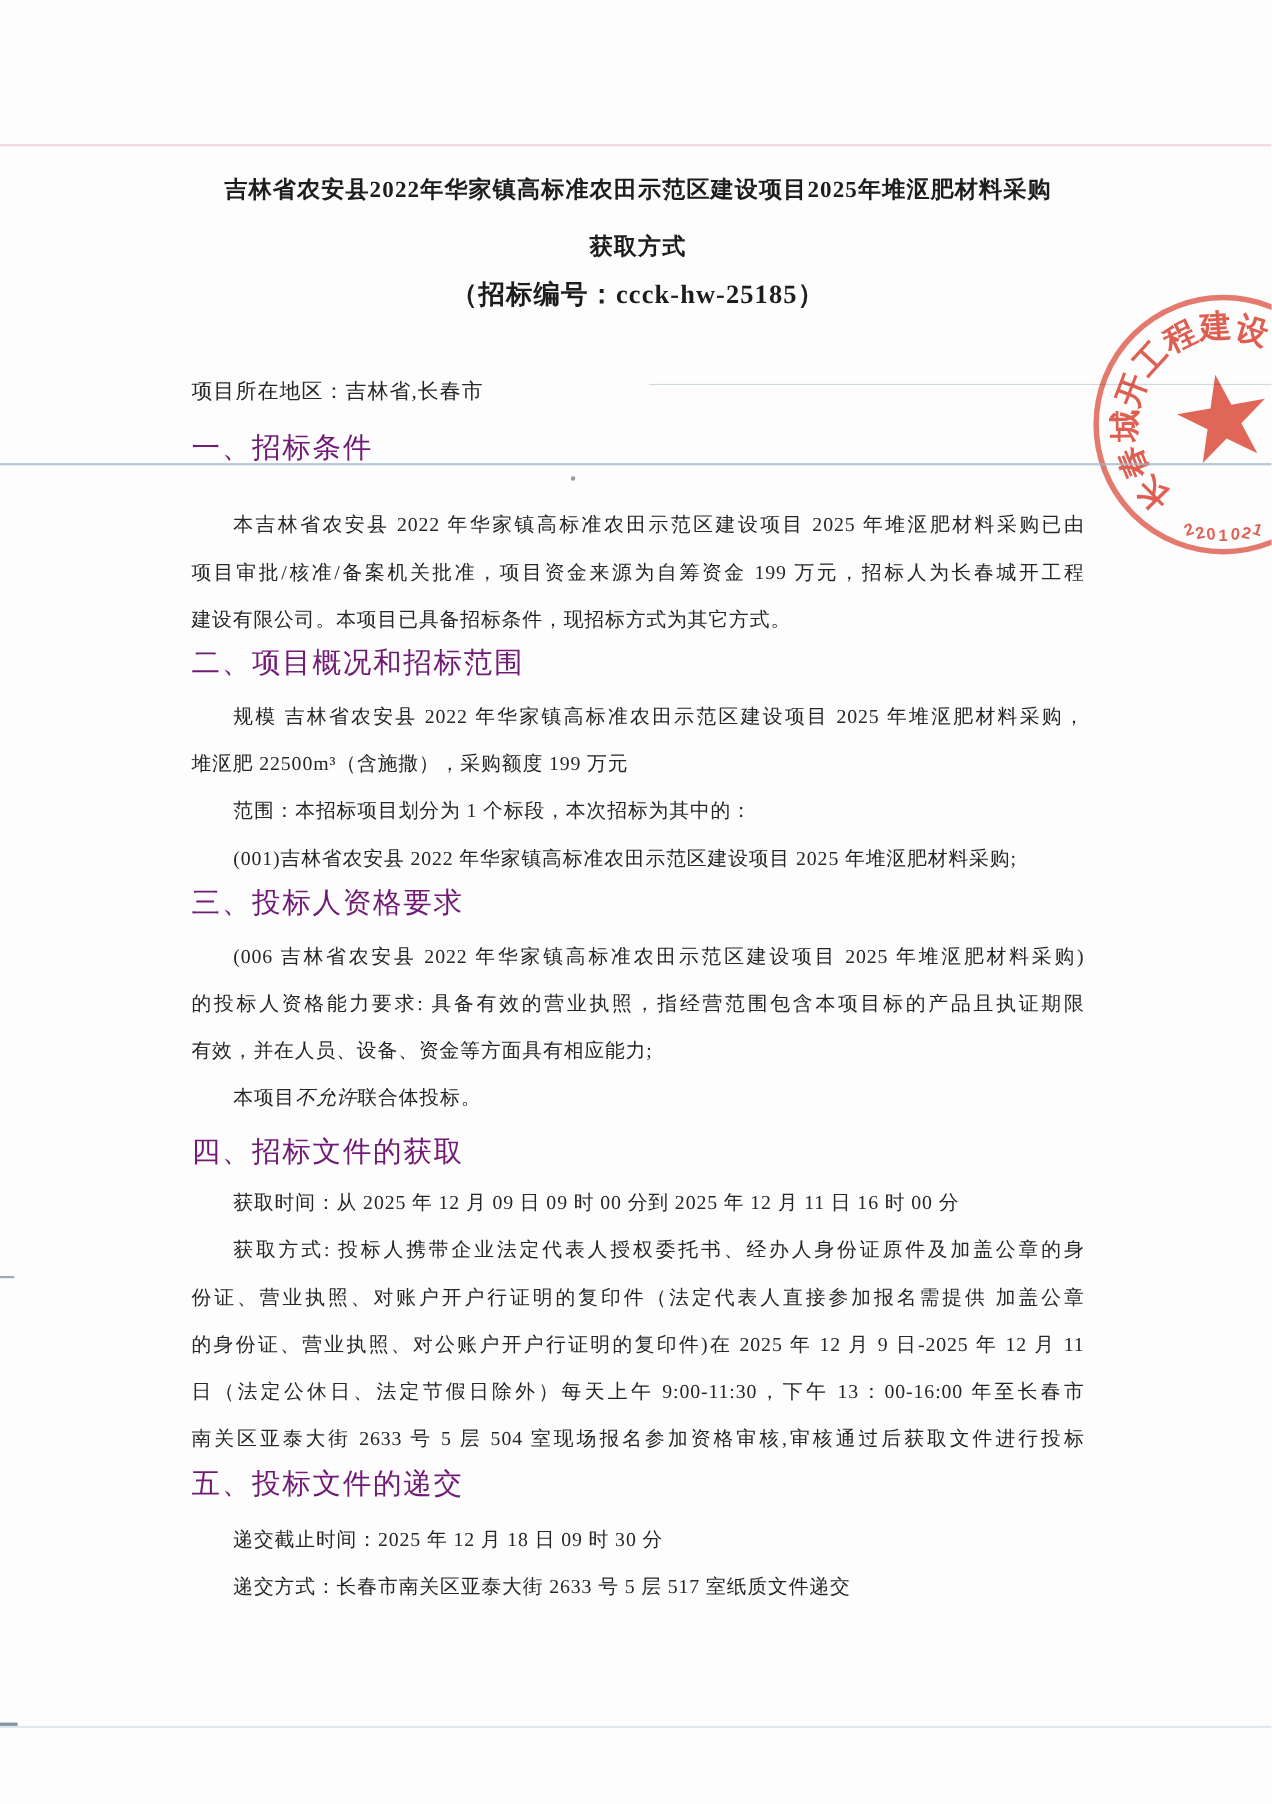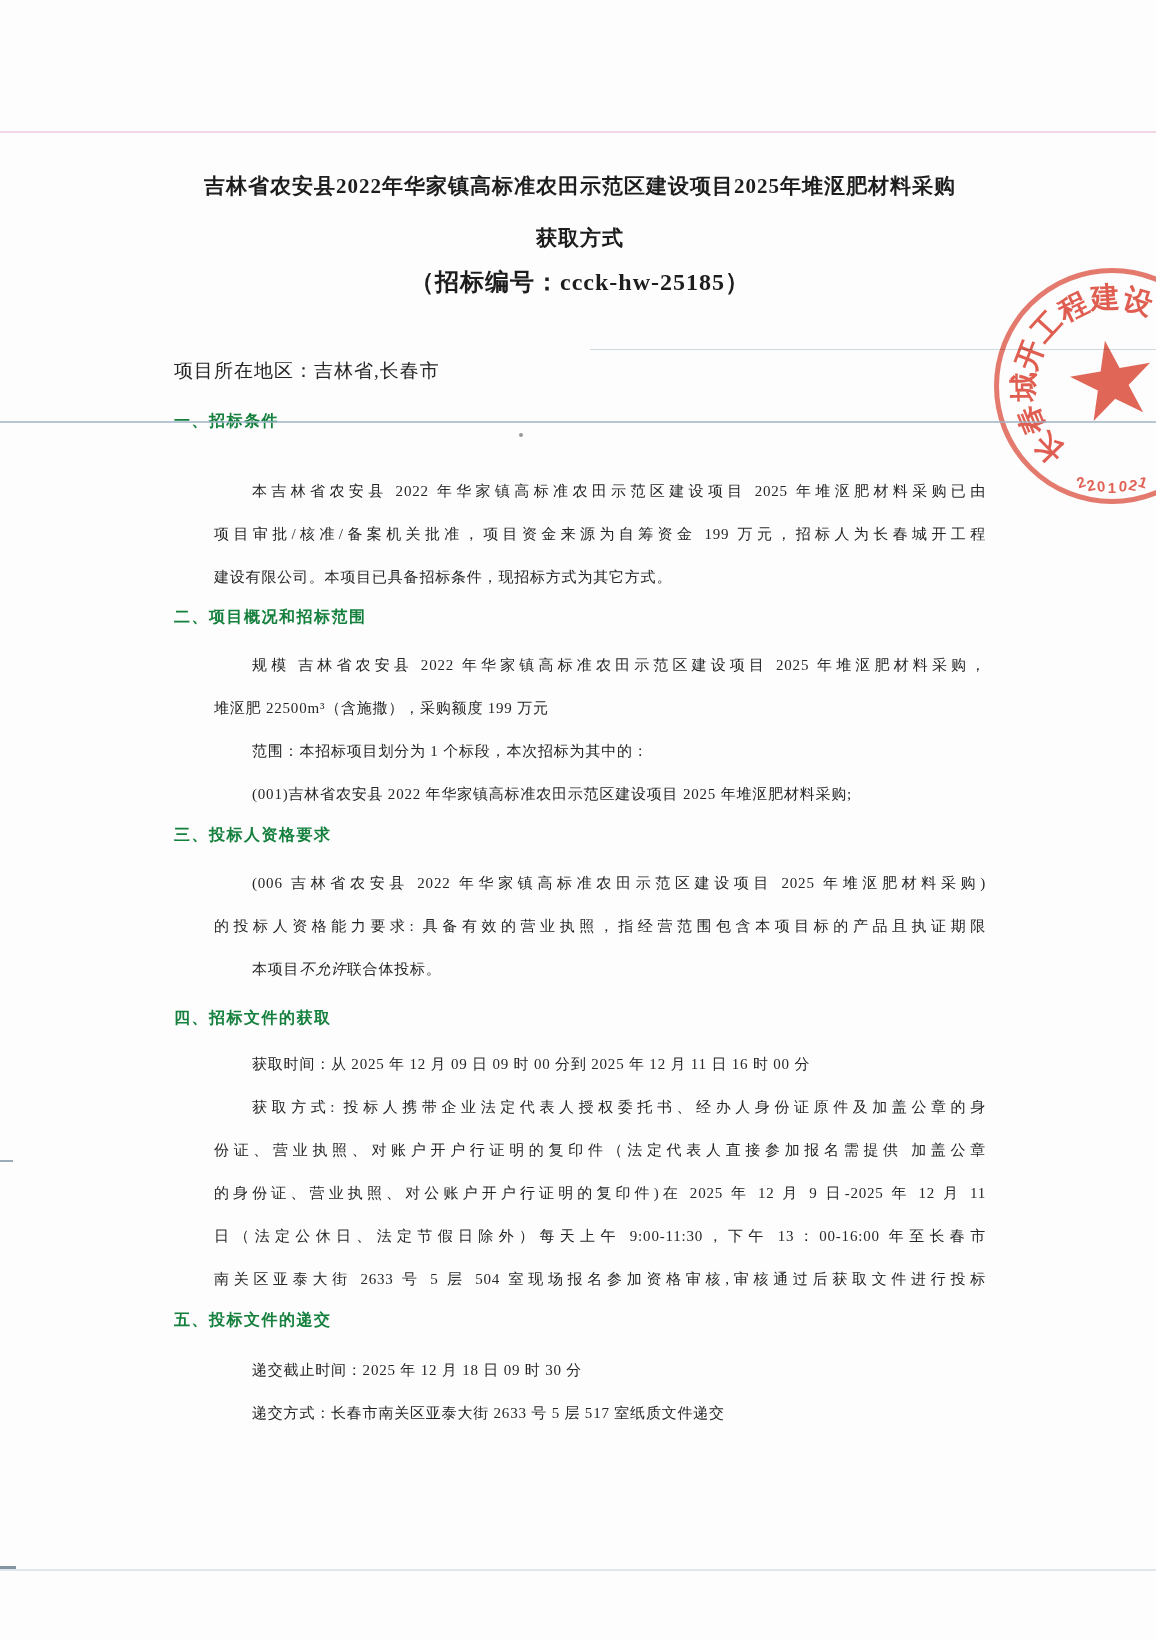--- a/index.html
+++ b/index.html
@@ -11,44 +11,43 @@
   
   .artifact{position:absolute;pointer-events:none;}
   .art-pink{top:131px;left:0;width:1156px;height:2px;background:rgba(233,175,205,0.50);}
   .art-blue-short{top:349px;left:590px;width:566px;height:1px;background:rgba(150,172,188,0.45);}
   .art-blue-main{top:421px;left:0;width:1156px;height:2px;background:rgba(158,180,196,0.75);z-index:5;}
   .art-blue-low{top:1569px;left:0;width:1156px;height:2px;background:rgba(188,205,216,0.45);}
   .art-tick-1{top:1160px;left:0;width:13px;height:2px;background:rgba(130,150,165,0.8);}
   .art-tick-2{top:1566px;left:0;width:16px;height:3px;background:rgba(110,130,145,0.85);}
   .art-speck{top:433px;left:519px;width:4px;height:4px;border-radius:50%;background:rgba(70,70,70,0.55);}
 
-  .content{position:absolute;left:174px;top:170px;width:812px;z-index:2;}
+  .content{position:absolute;left:174px;top:156px;width:812px;z-index:2;}
 
   .title{
     text-align:center;font-weight:bold;font-size:21px;line-height:32px;
     color:#1d1d1d;letter-spacing:1px;
   }
   .title2{margin-top:20px;}
   .title3{margin-top:12px;font-size:24px;font-weight:bold;letter-spacing:1px;}
 
   .meta{margin-top:58px;font-size:19px;line-height:30px;letter-spacing:1px;color:#262626;}
 
   .sec{
-    font-size:16px;font-weight:bold;line-height:34px;color:#15803d;letter-spacing:1.5px;
+    font-size:26px;font-weight:normal;line-height:34px;color:#701a75;letter-spacing:1.5px;
   }
   .sec1{margin-top:18px;}
   .sec2{margin-top:1px;}
   .sec3{margin-top:2px;}
   .sec4{margin-top:10px;}
   .sec5{margin-top:2px;}
 
   .line{
-    font-size:15px;line-height:43px;letter-spacing:0.8px;color:#262626;
+    font-size:18px;line-height:43px;letter-spacing:0.8px;color:#262626;
     text-align:left;
-    margin-left:40px;
   }
   .full{text-align:justify;text-align-last:justify;}
   .indent{text-indent:38px;}
   .mt32{margin-top:32px;}
   .mt12{margin-top:12px;}
   .mt10{margin-top:10px;}
   .mt8{margin-top:8px;}
   .em-italic{font-style:italic;}
 
   
@@ -101,20 +100,21 @@
 
   <div class="sec sec2">二、项目概况和招标范围</div>
   <div class="line indent full mt10">规模 吉林省农安县 2022 年华家镇高标准农田示范区建设项目 2025 年堆沤肥材料采购，</div>
   <div class="line">堆沤肥 22500m³（含施撒），采购额度 199 万元</div>
   <div class="line indent">范围：本招标项目划分为 1 个标段，本次招标为其中的：</div>
   <div class="line indent">(001)吉林省农安县 2022 年华家镇高标准农田示范区建设项目 2025 年堆沤肥材料采购;</div>
 
   <div class="sec sec3">三、投标人资格要求</div>
   <div class="line indent full mt10">(006 吉林省农安县 2022 年华家镇高标准农田示范区建设项目 2025 年堆沤肥材料采购)</div>
   <div class="line full">的投标人资格能力要求: 具备有效的营业执照，指经营范围包含本项目标的产品且执证期限</div>
+  <div class="line">有效，并在人员、设备、资金等方面具有相应能力;</div>
   <div class="line indent"><span>本项目</span><span class="em-italic">不允许</span><span>联合体投标。</span></div>
 
   <div class="sec sec4">四、招标文件的获取</div>
   <div class="line indent mt8">获取时间：从 2025 年 12 月 09 日 09 时 00 分到 2025 年 12 月 11 日 16 时 00 分</div>
   <div class="line indent full">获取方式: 投标人携带企业法定代表人授权委托书、经办人身份证原件及加盖公章的身</div>
   <div class="line full">份证、营业执照、对账户开户行证明的复印件（法定代表人直接参加报名需提供 加盖公章</div>
   <div class="line full">的身份证、营业执照、对公账户开户行证明的复印件)在 2025 年 12 月 9 日-2025 年 12 月 11</div>
   <div class="line full">日（法定公休日、法定节假日除外）每天上午 9:00-11:30，下午 13：00-16:00 年至长春市</div>
   <div class="line full">南关区亚泰大街 2633 号 5 层 504 室现场报名参加资格审核,审核通过后获取文件进行投标</div>
 

